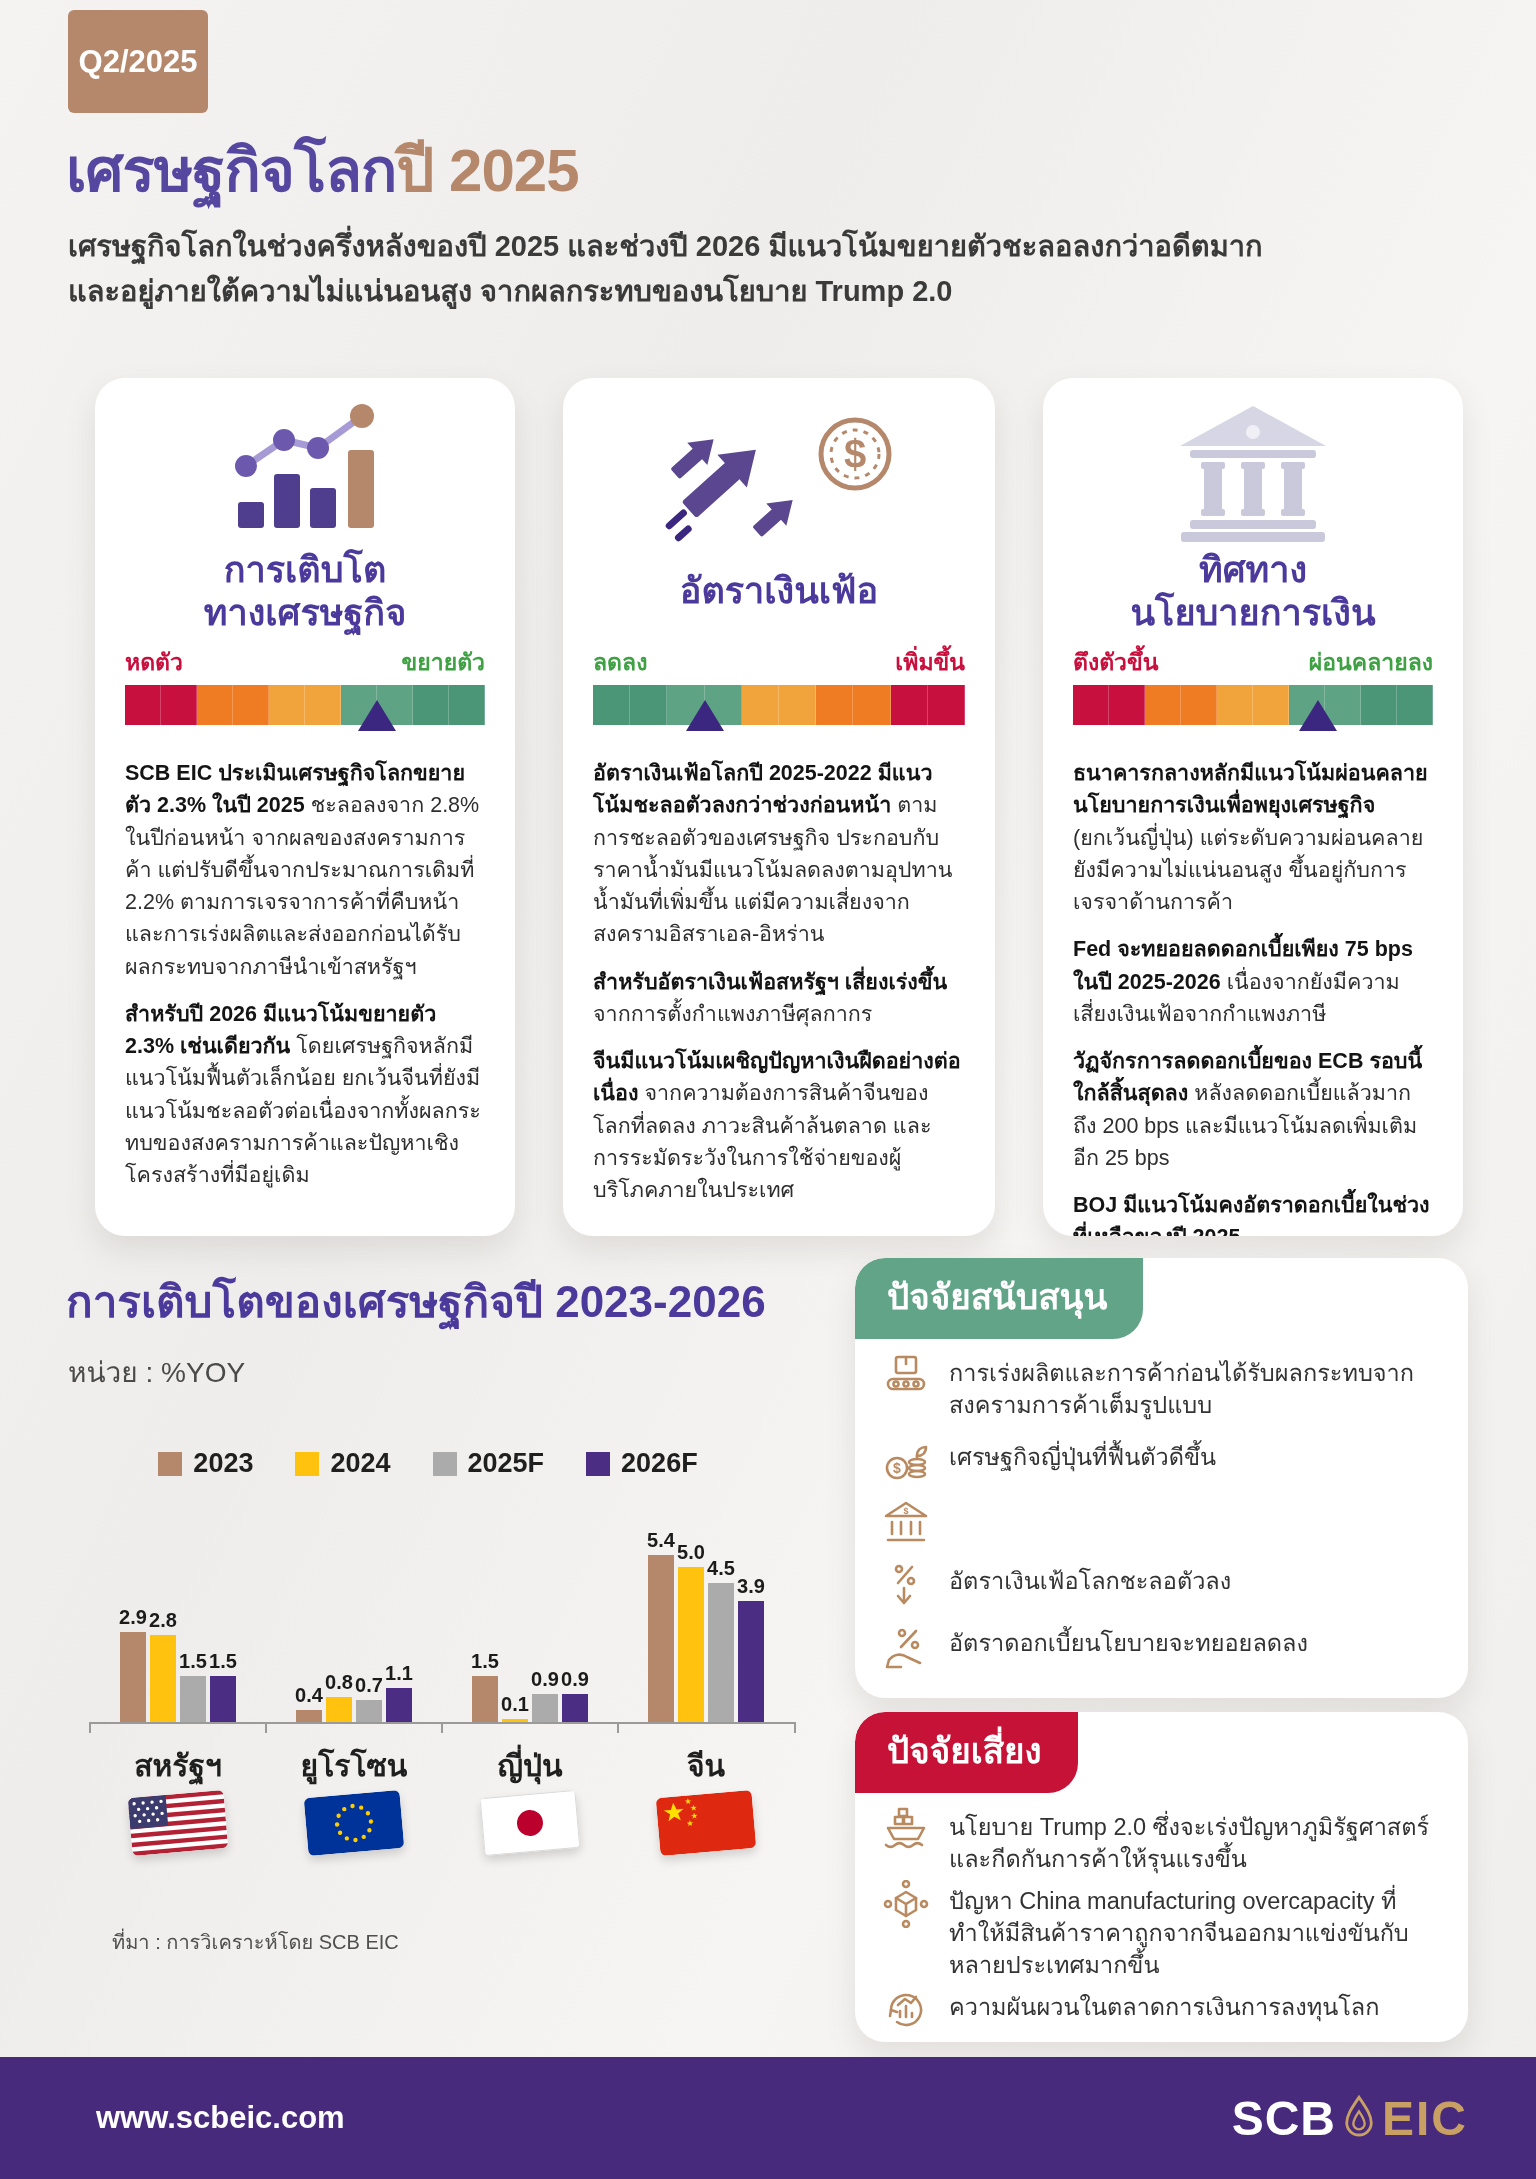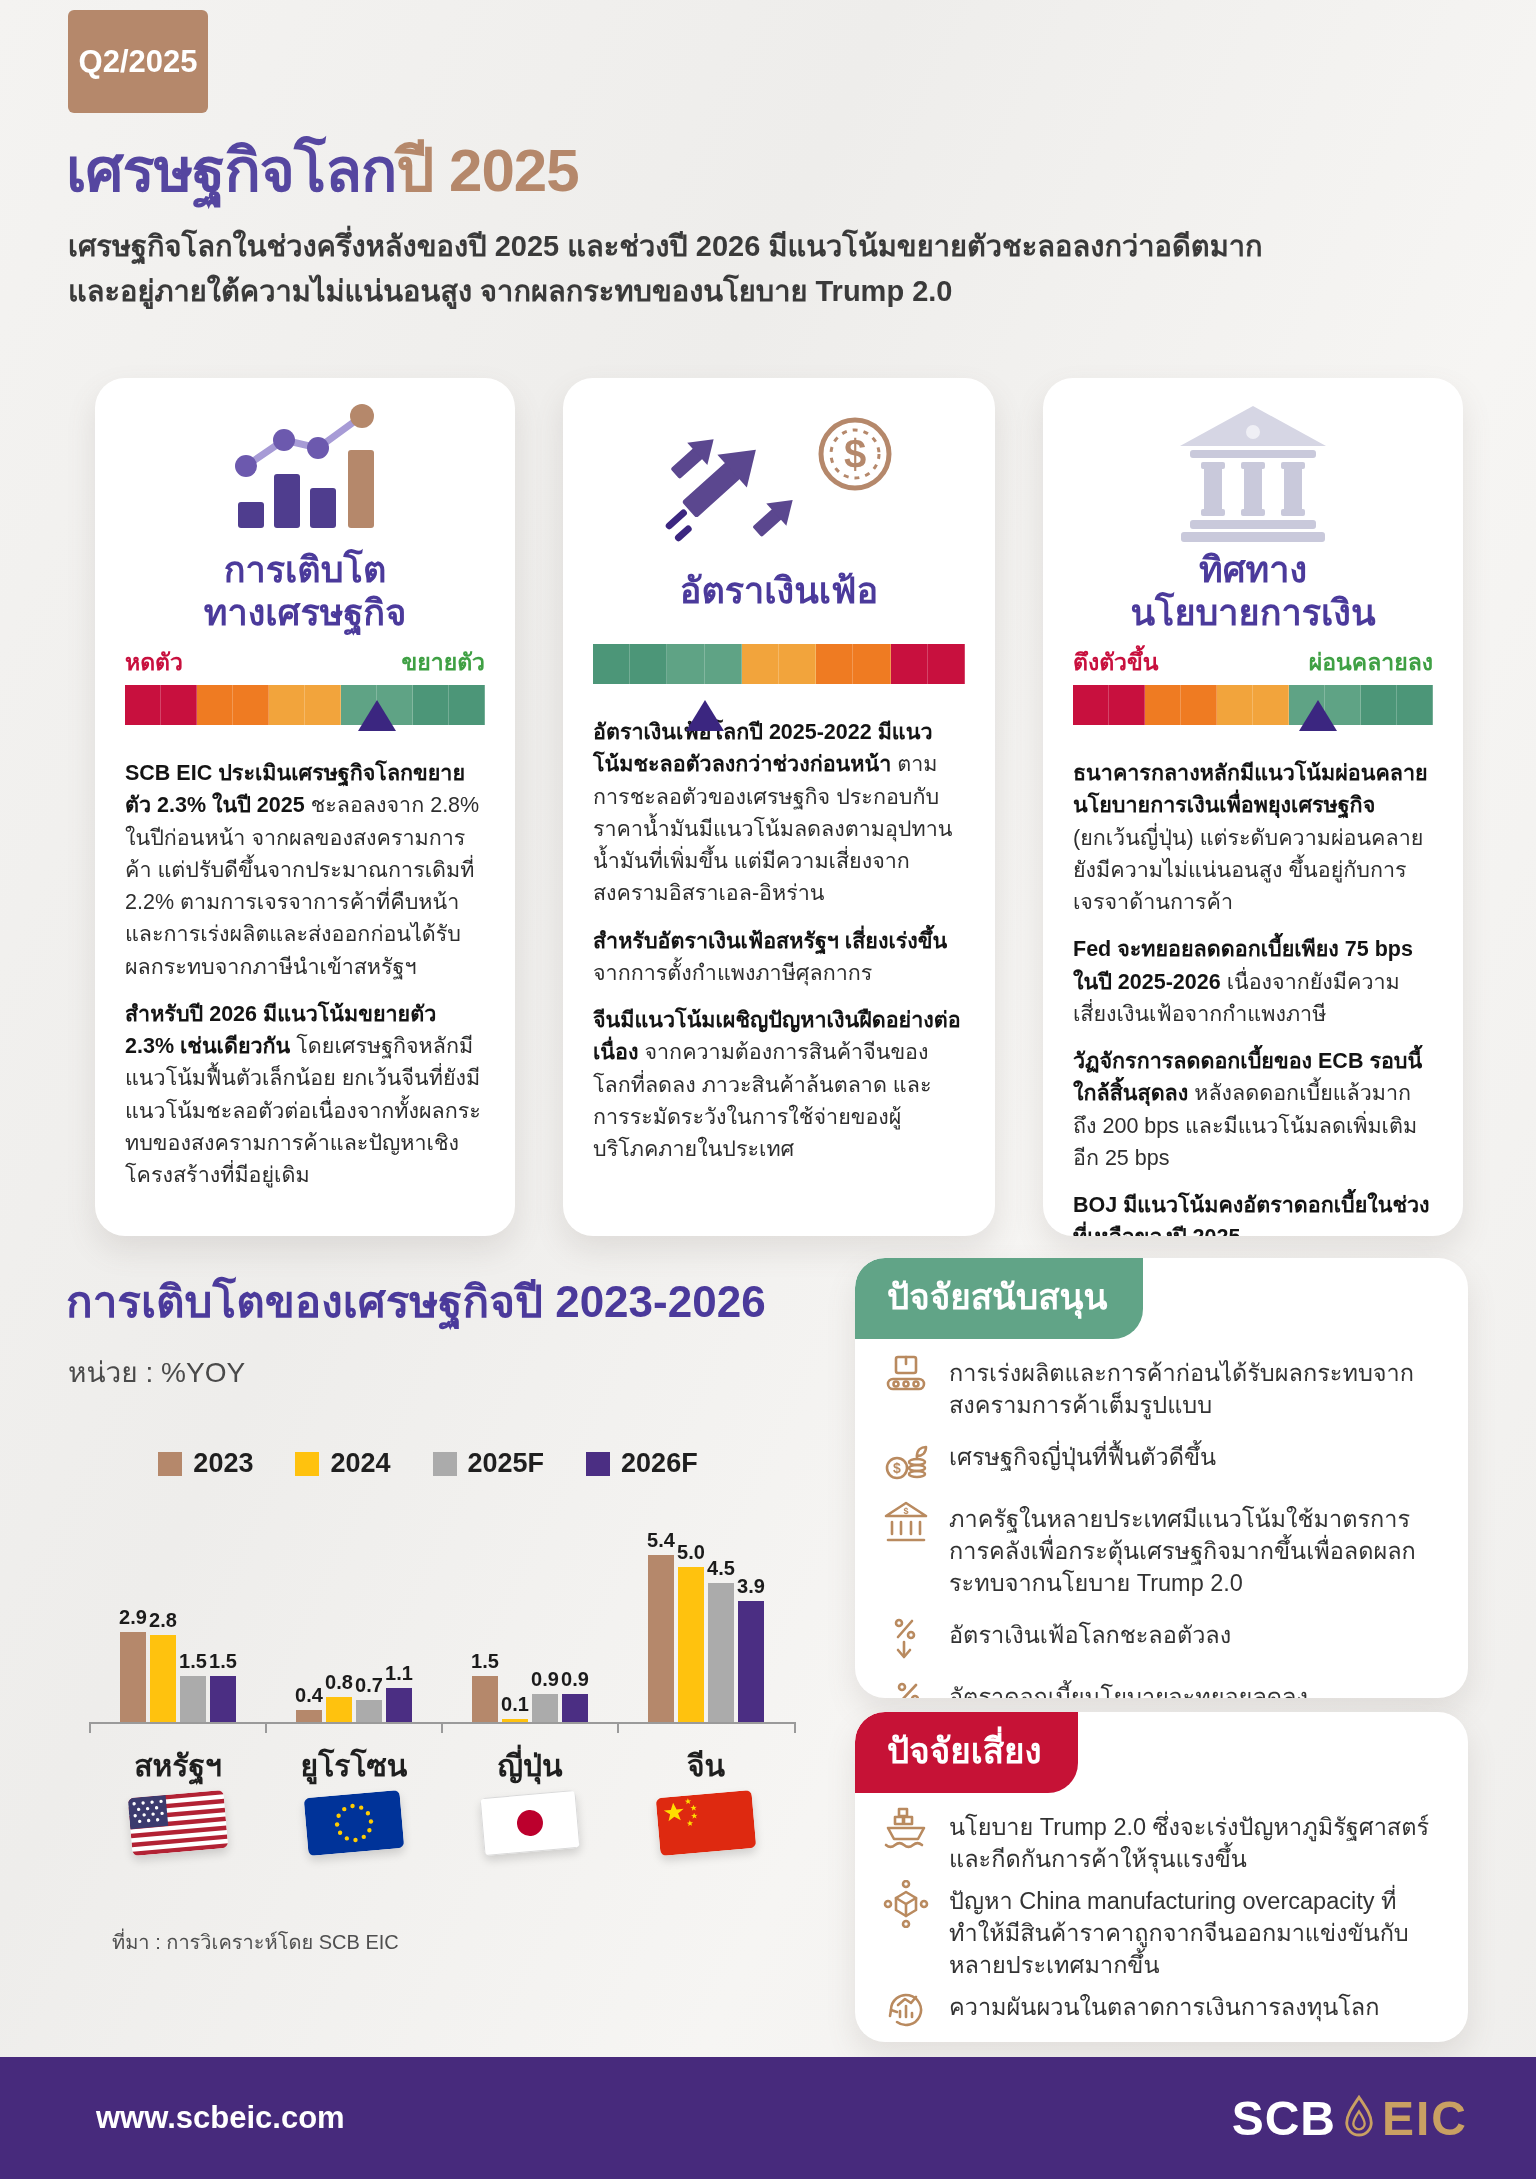--- a/index.html
+++ b/index.html
@@ -156,20 +156,24 @@
       <rect x="14" y="126" width="20" height="7" rx="3.5" fill="#3B2680" transform="rotate(-42 24 129)"></rect>
       <circle cx="196" cy="50" r="34" fill="none" stroke="#B5886B" stroke-width="5"></circle>
       <circle cx="196" cy="50" r="24" fill="none" stroke="#B5886B" stroke-width="3" stroke-dasharray="5 6"></circle>
       <text x="196" y="64" text-anchor="middle" font-size="40" font-weight="bold" fill="#B5886B">$</text>
     </svg>
   </div>
   <div class="card-title">
     <div>อัตราเงินเฟ้อ</div>
   </div>
   <div class="scale">
+    <div class="scale-labels">
+      <span class="scale-left" style="color: rgb(63, 160, 68);">ลดลง</span>
+      <span class="scale-right" style="color: rgb(200, 16, 62);">เพิ่มขึ้น</span>
+    </div>
     <div class="scale-bar">
         <div class="seg" style="background: rgb(76, 150, 120);"></div>
         <div class="seg" style="background: rgb(76, 150, 120);"></div>
         <div class="seg" style="background: rgb(95, 163, 133);"></div>
         <div class="seg" style="background: rgb(95, 163, 133);"></div>
         <div class="seg" style="background: rgb(242, 164, 60);"></div>
         <div class="seg" style="background: rgb(242, 164, 60);"></div>
         <div class="seg" style="background: rgb(239, 123, 34);"></div>
         <div class="seg" style="background: rgb(239, 123, 34);"></div>
         <div class="seg" style="background: rgb(200, 16, 62);"></div>
@@ -458,21 +462,20 @@
         <svg class="licon" width="50" height="48" viewBox="0 0 48 48">
             <polygon points="24,5 44,18 4,18"></polygon>
             <text x="24" y="16" font-size="9" font-weight="bold" fill="#B98A5F" stroke="none" text-anchor="middle">$</text>
             <line x1="10" y1="24" x2="10" y2="36"></line>
             <line x1="19" y1="24" x2="19" y2="36"></line>
             <line x1="29" y1="24" x2="29" y2="36"></line>
             <line x1="38" y1="24" x2="38" y2="36"></line>
             <line x1="6" y1="42" x2="42" y2="42"></line>
           </svg>
       </span>
-      <span class="factor-text">ภาครัฐในหลายประเทศมีแนวโน้มใช้มาตรการการคลังเพื่อกระตุ้นเศรษฐกิจมากขึ้นเพื่อลดผลกระทบจากนโยบาย Trump 2.0</span>
     </div>
     <div class="factor">
       <span class="factor-icon">
         <svg class="licon" width="50" height="48" viewBox="0 0 48 48">
             <circle cx="17" cy="9" r="3"></circle>
             <circle cx="29" cy="21" r="3"></circle>
             <line x1="30" y1="7" x2="16" y2="23"></line>
             <line x1="22" y1="28" x2="22" y2="42"></line>
             <polyline points="16,36 22,43 28,36"></polyline>
           </svg>

